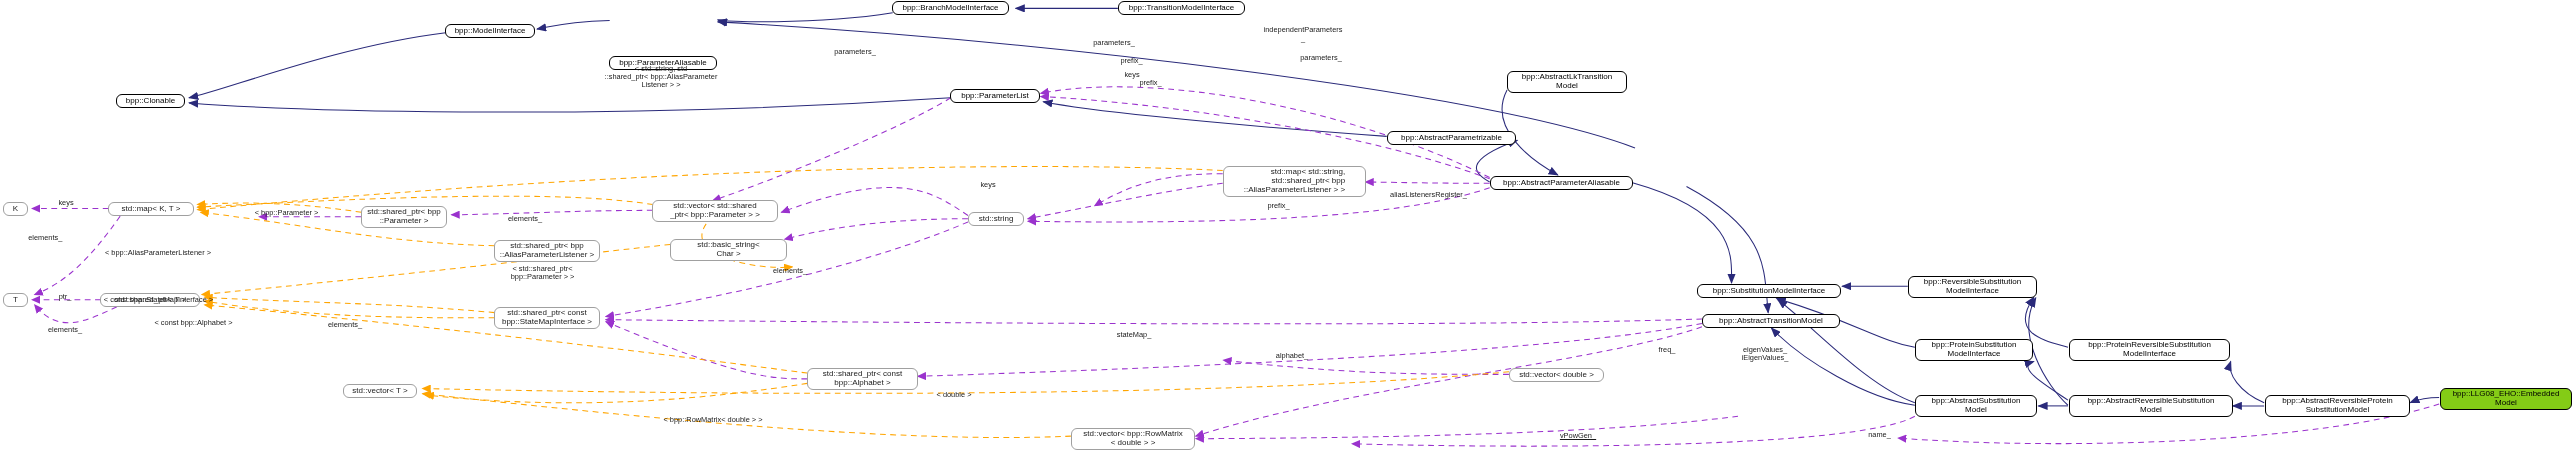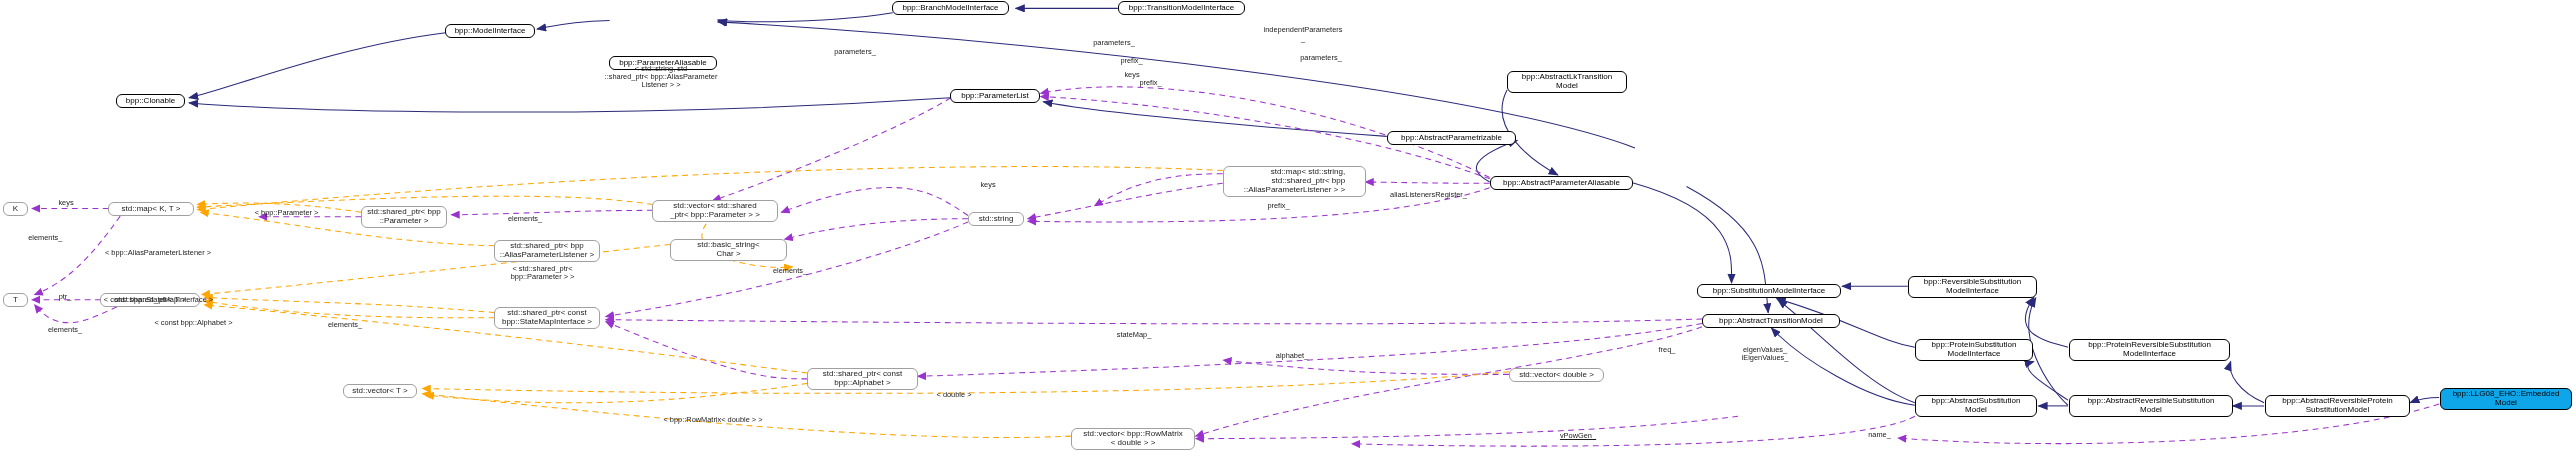--- a/index.html
+++ b/index.html
@@ -37,21 +37,21 @@
     border-radius: 6px;
   }
   
   .cls {
     border: 0.6px solid #000000;
     color: #000000;
     font-size: 8px;
   }
   
   .cls.current {
-    background: #0ea5e9;
+    background: #84cc16;
     border: 0.6px solid #000000;
   }
   
   .tmpl {
     border: 0.6px solid #a0a0a0;
     color: #1a1a1a;
     font-size: 8px;
   }
   
   .elabel {

